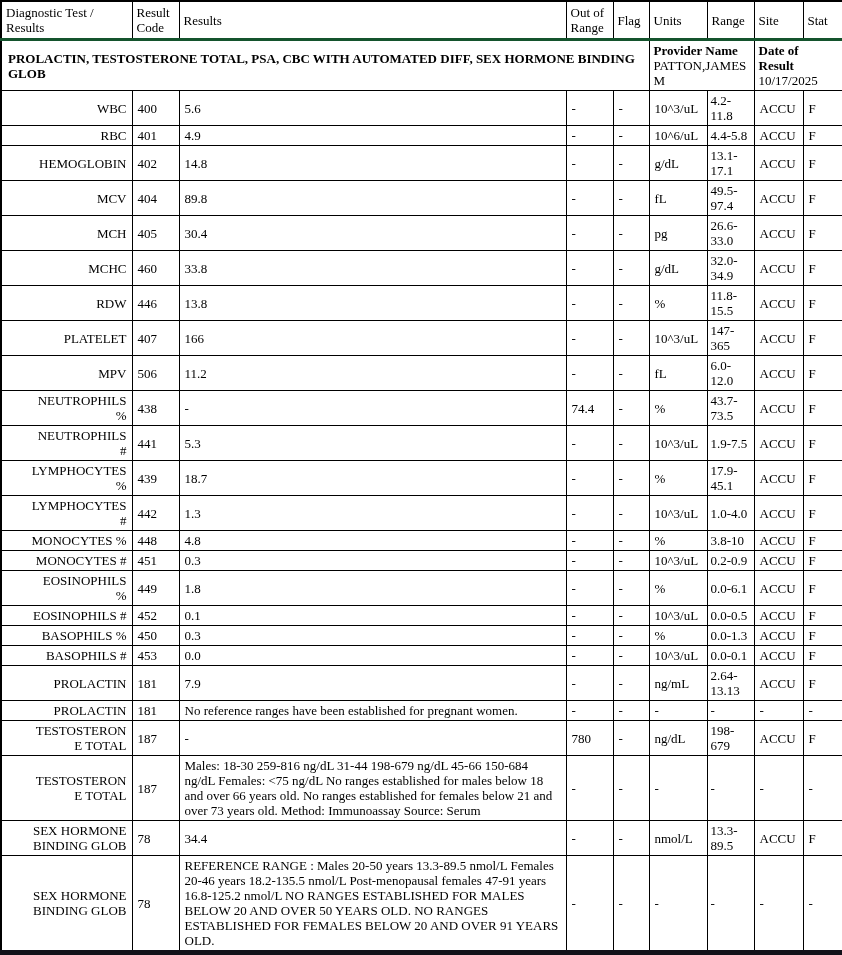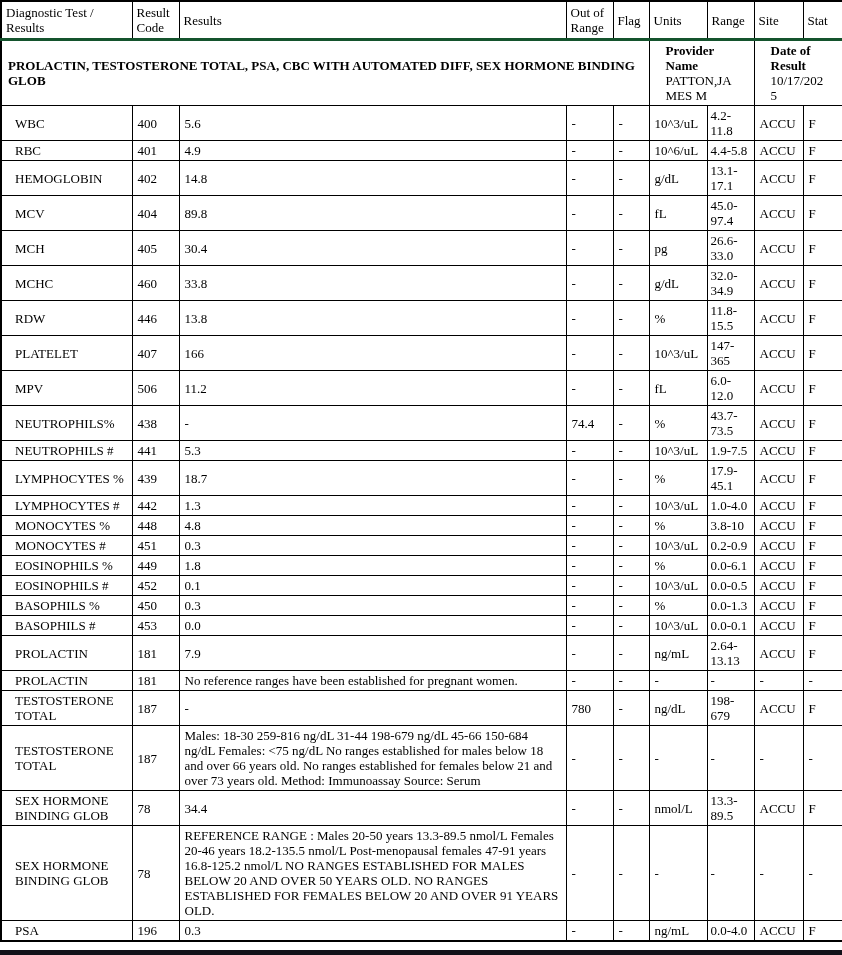--- a/index.html
+++ b/index.html
@@ -28,28 +28,28 @@
     text-align: left;
     word-wrap: break-word;
     overflow: hidden;
   }
   thead th {
     font-weight: normal;
     border-bottom: 3px solid #14532d;
     padding: 3px 4px;
     vertical-align: middle;
   }
-  td.name-cell { padding-left: 13px; }
+  td.name-cell { padding-left: 29px; text-align: right; }
   td.range-cell { white-space: pre-line; padding: 2px 3px; }
   td.group-title {
     font-weight: bold;
     padding-left: 6px;
     margin-left: 22px;
   }
-  td.group-side { vertical-align: top; padding: 2px 16px; }
+  td.group-side { vertical-align: top; padding: 2px 4px; }
   .b { font-weight: bold; }
   .pre { white-space: pre-line; }
   .bottom-bar {
     position: absolute;
     left: 0;
     bottom: 0;
     width: 842px;
     height: 5px;
   }
 </style>
@@ -129,21 +129,21 @@
         <td>ACCU</td>
         <td>F</td>
       </tr>
       <tr>
         <td class="name-cell">MCV</td>
         <td>404</td>
         <td>89.8</td>
         <td>-</td>
         <td>-</td>
         <td>fL</td>
-        <td class="range-cell">45.0-
+        <td class="range-cell">49.5-
 97.4</td>
         <td>ACCU</td>
         <td>F</td>
       </tr>
       <tr>
         <td class="name-cell">MCH</td>
         <td>405</td>
         <td>30.4</td>
         <td>-</td>
         <td>-</td>

